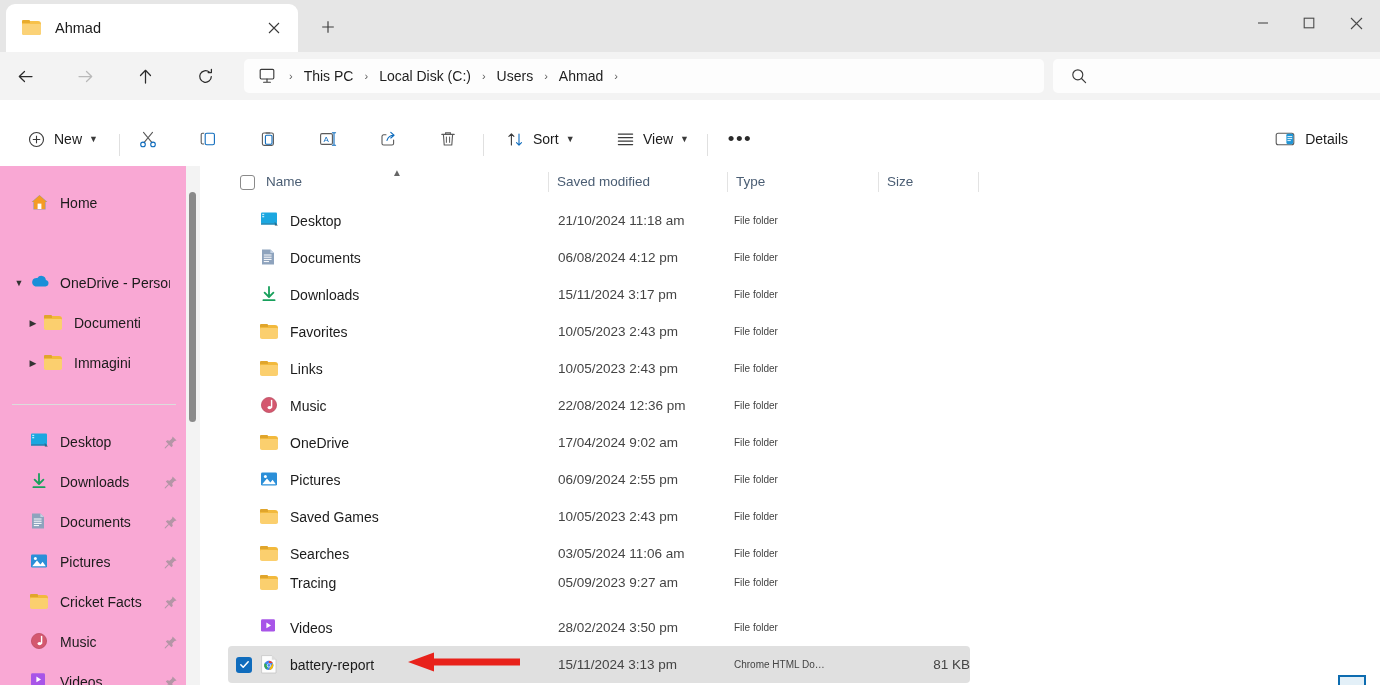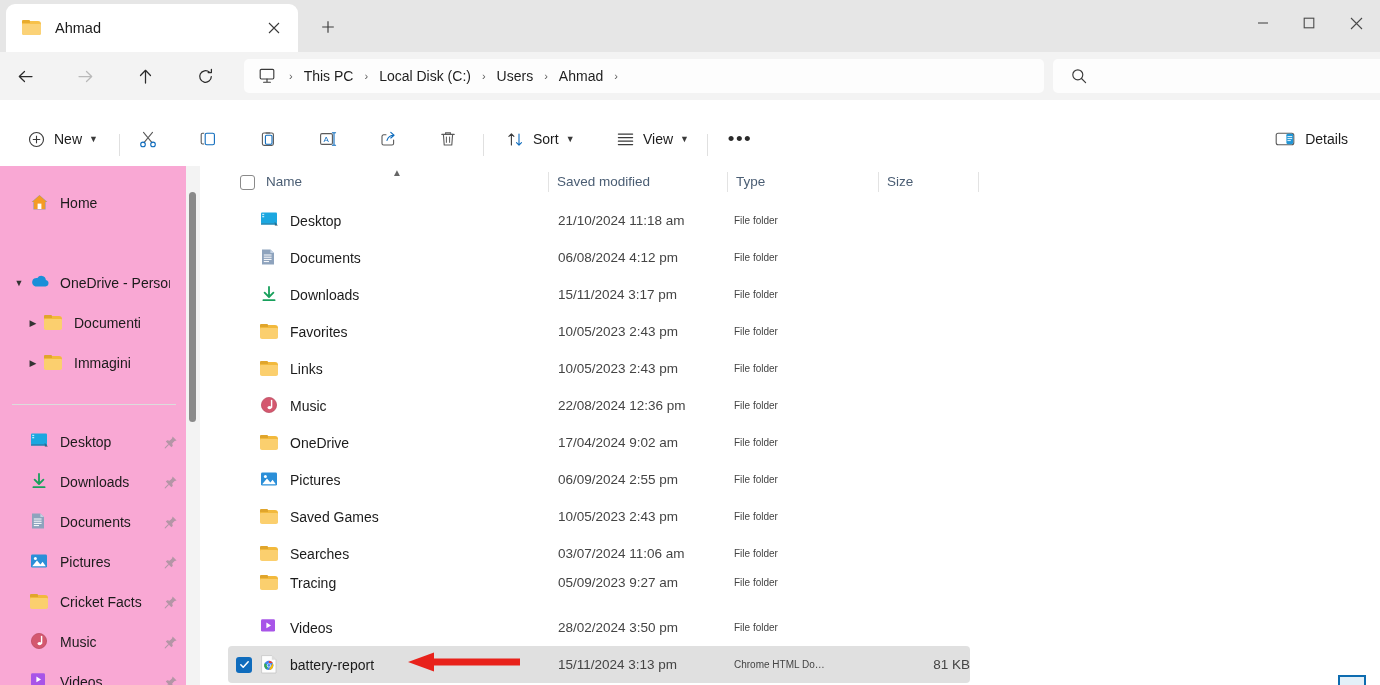--- a/index.html
+++ b/index.html
@@ -664,21 +664,21 @@
 
     <div class="row" style="top:369px;">
       <span class="row-icon">
         <span class="ficon">
             <span class="b"></span>
             <span class="t"></span>
             <span class="f"></span>
           </span>
       </span>
       <span class="row-name">Searches</span>
-      <span class="row-date">03/07/2024 11:06 am</span>
+      <span class="row-date">03/05/2024 11:06 am</span>
       <span class="row-type">File folder</span>
       <span class="row-size"></span>
     </div>
 
     <div class="row" style="top:398px;">
       <span class="row-icon">
         <span class="ficon">
             <span class="b"></span>
             <span class="t"></span>
             <span class="f"></span>

